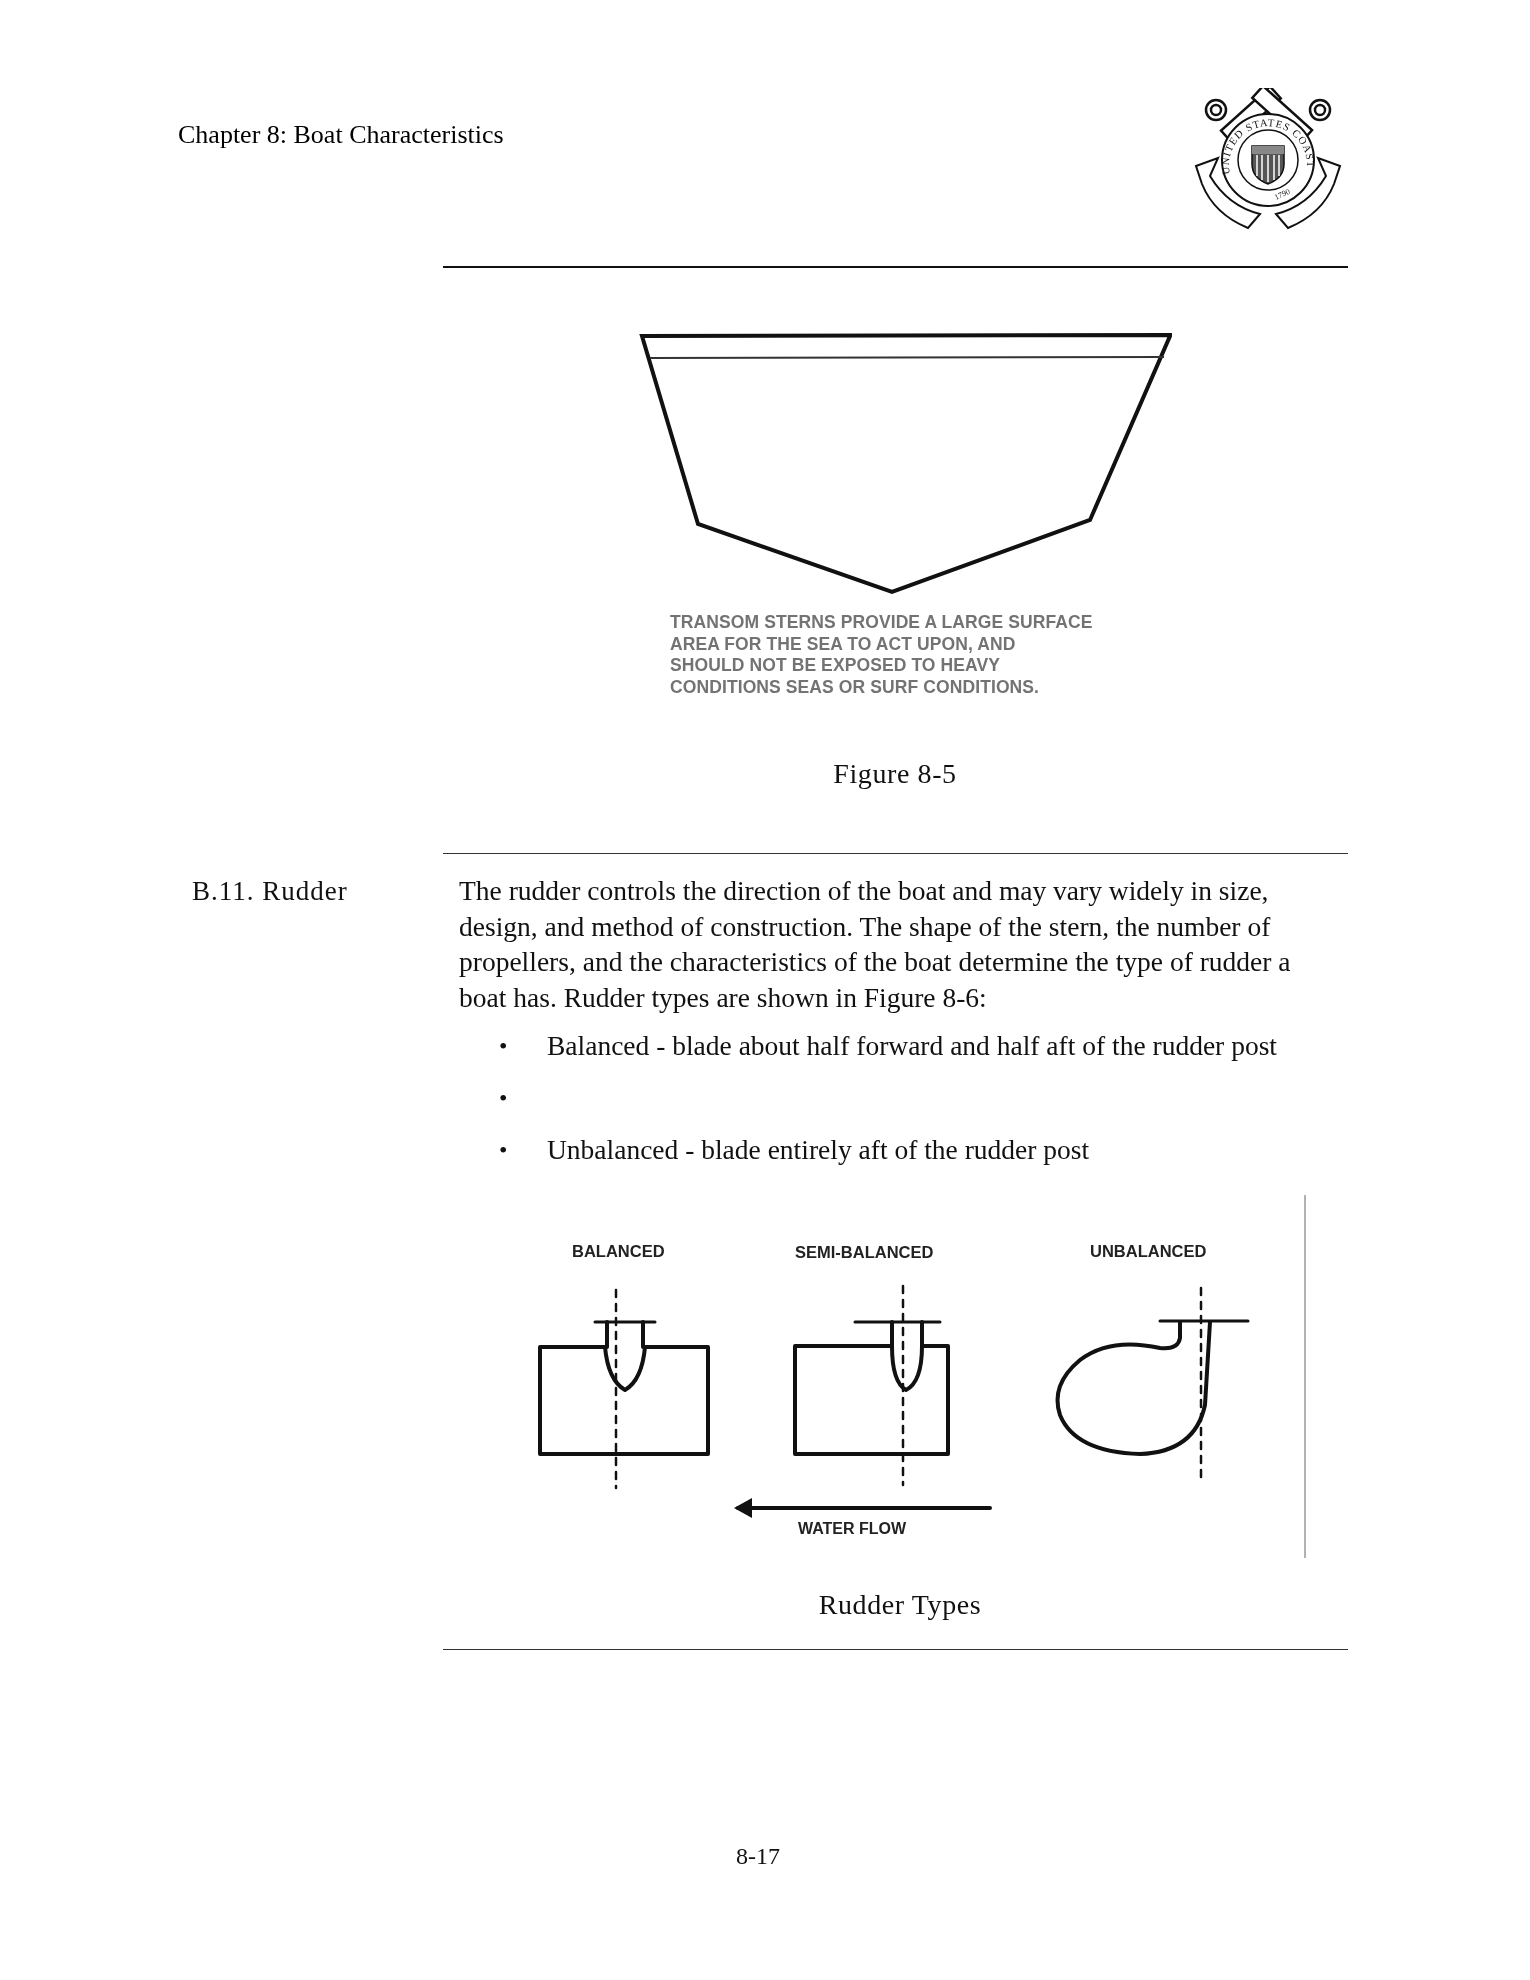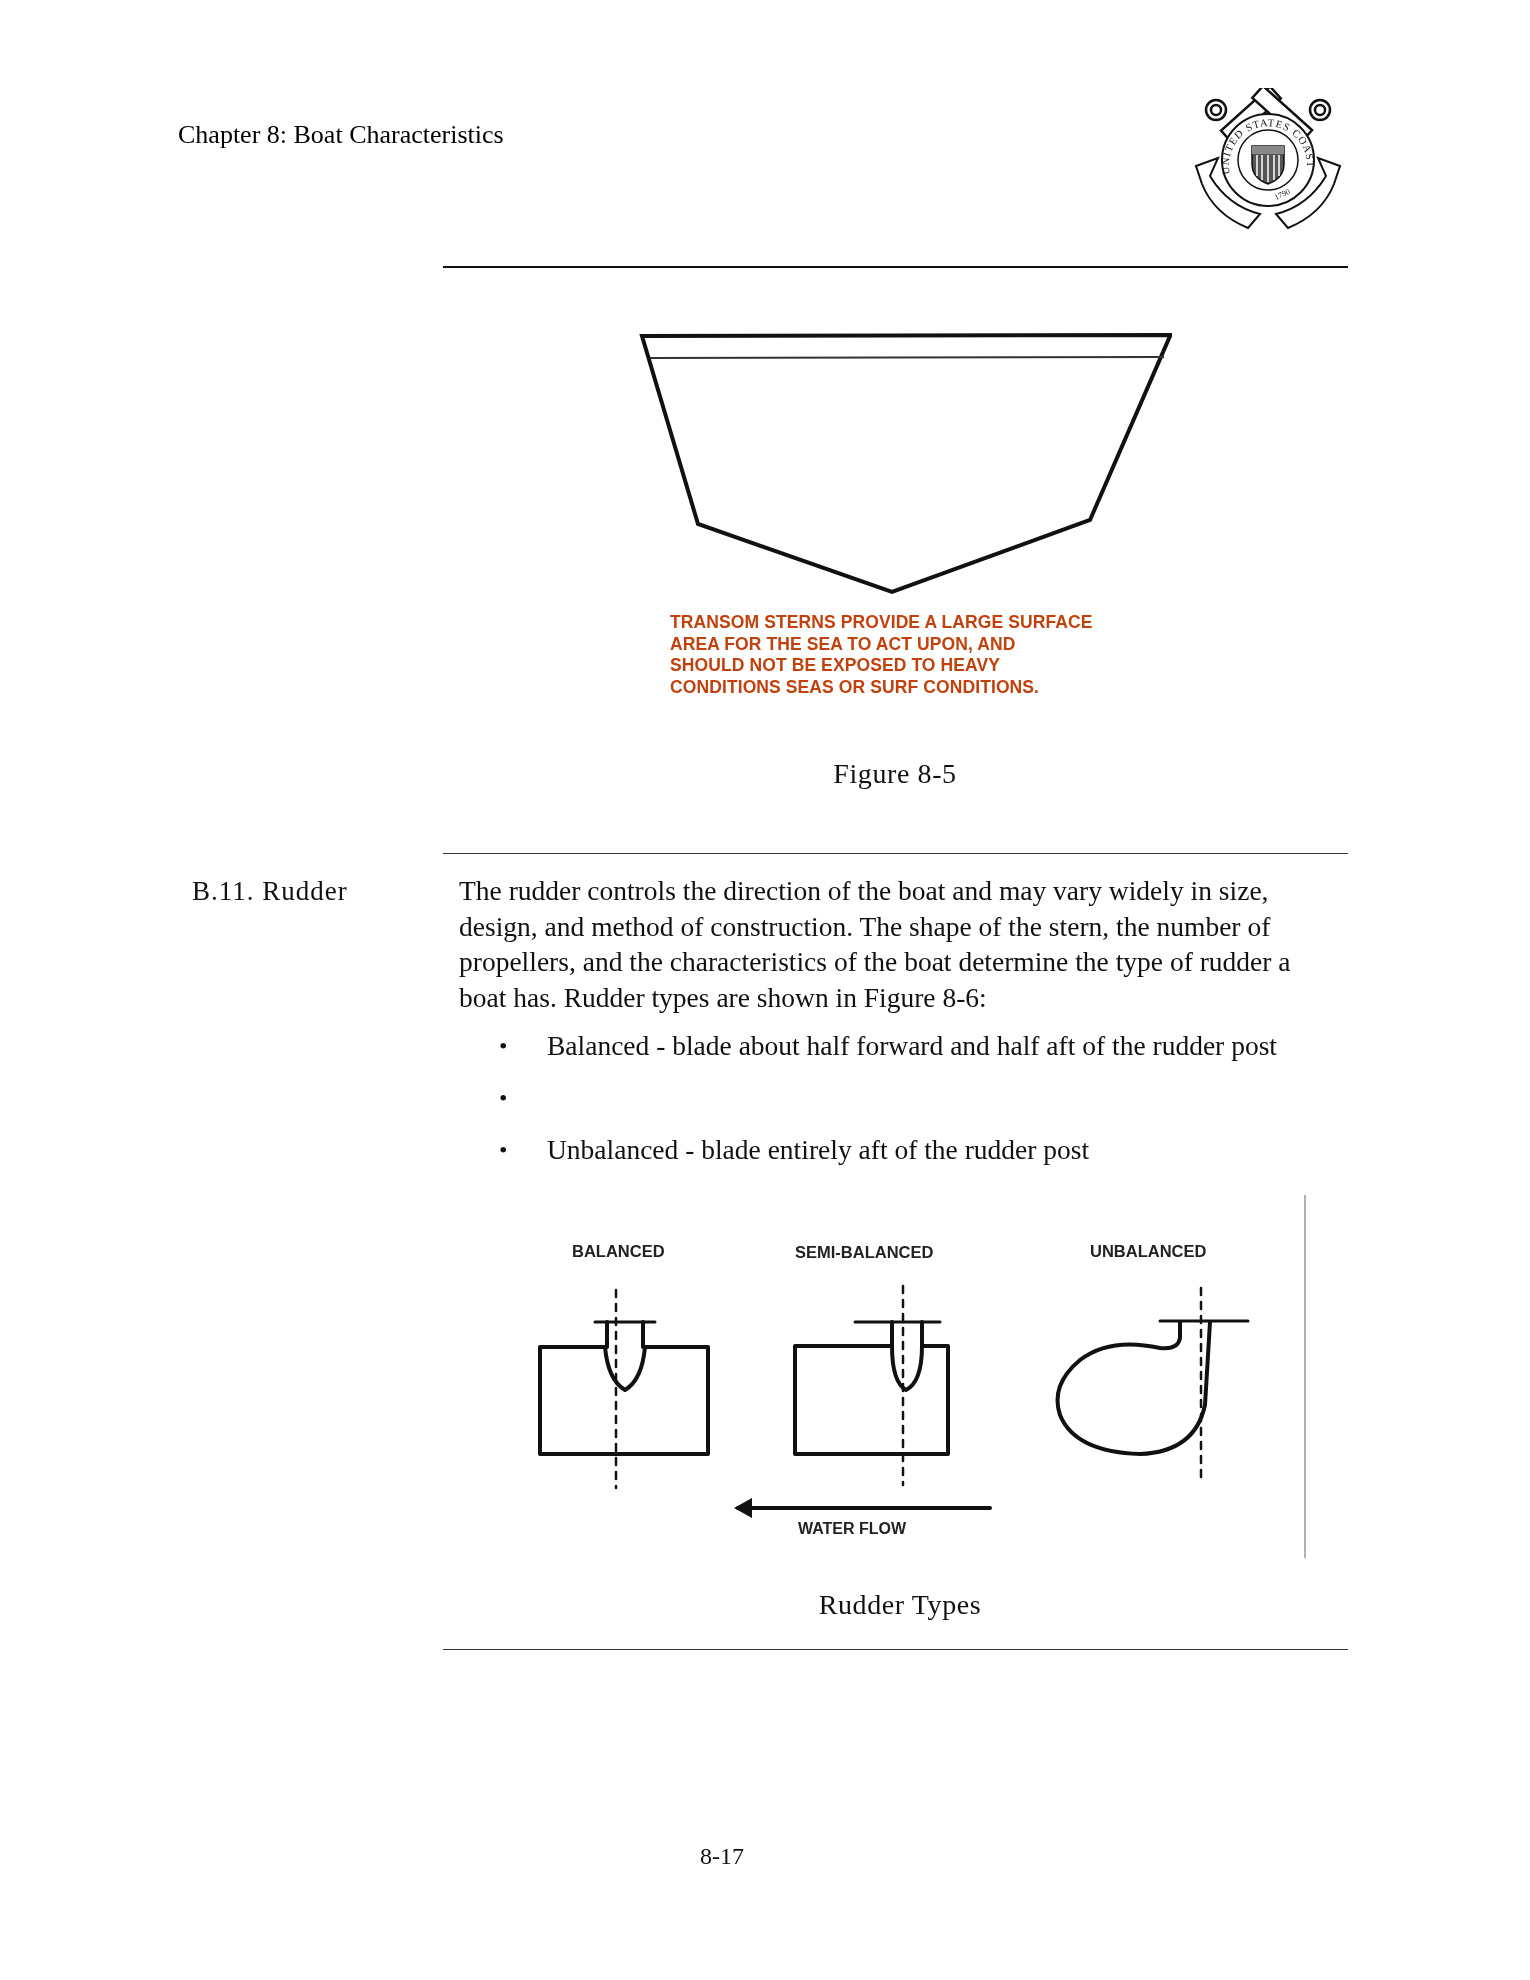--- a/index.html
+++ b/index.html
@@ -3,30 +3,30 @@
   <meta charset="utf-8">
   <style>
     html, body { margin: 0; padding: 0; background: #ffffff; }
     body { width: 1530px; height: 1980px; position: relative; overflow: hidden; color: #111; font-family: "Liberation Serif", serif; }
     .abs { position: absolute; }
     .header-title { left: 178px; top: 120px; font-size: 26px; color: #000000; }
     .seal { left: 1188px; top: 88px; width: 160px; height: 150px; }
     .rule { left: 443px; width: 905px; height: 0; border-top: 2px solid #111; }
     .rule.thin { border-top: 1.5px solid #333; }
     .transom-fig { left: 620px; top: 320px; width: 560px; height: 280px; }
-    .transom-note { left: 670px; top: 612px; font-family: "Liberation Sans", sans-serif; font-weight: bold; font-size: 17.5px; line-height: 21.5px; color: #c2410c; letter-spacing: 0.1px; }
+    .transom-note { left: 670px; top: 612px; font-family: "Liberation Sans", sans-serif; font-weight: bold; font-size: 17.5px; line-height: 21.5px; color: #737373; letter-spacing: 0.1px; }
     .caption { width: 500px; text-align: center; font-size: 28px; line-height: 36px; letter-spacing: 0.6px; color: #111; }
     .section-label { left: 192px; top: 876px; font-size: 27px; letter-spacing: 1px; }
     .body-text { left: 459px; top: 873px; width: 885px; font-size: 27.5px; line-height: 35.5px; }
     .bullets { left: 459px; top: 1028px; width: 900px; margin: 0; padding: 0; list-style: none; font-size: 27.5px; }
     .bullets li { position: relative; padding-left: 88px; height: 52px; line-height: 36px; }
     .bullets li .dot { position: absolute; left: 40px; top: 0; font-size: 24px; }
     .rudder-fig { left: 490px; top: 1190px; width: 820px; height: 370px; }
     .fig-label { font-family: "Liberation Sans", sans-serif; font-weight: bold; font-size: 16.5px; color: #222; }
-    .page-num { left: 700px; top: 1843px; width: 80px; text-align: left; font-size: 24px; }
+    .page-num { left: 700px; top: 1843px; width: 80px; text-align: right; font-size: 24px; }
   </style>
 </head>
 <body>
 
 <div class="abs header-title">Chapter 8:  Boat Characteristics</div>
 
 <div class="abs seal">
   <svg width="160" height="150" viewBox="0 0 160 150">
 
     <g fill="#fff" stroke="#111" stroke-width="2.5">

